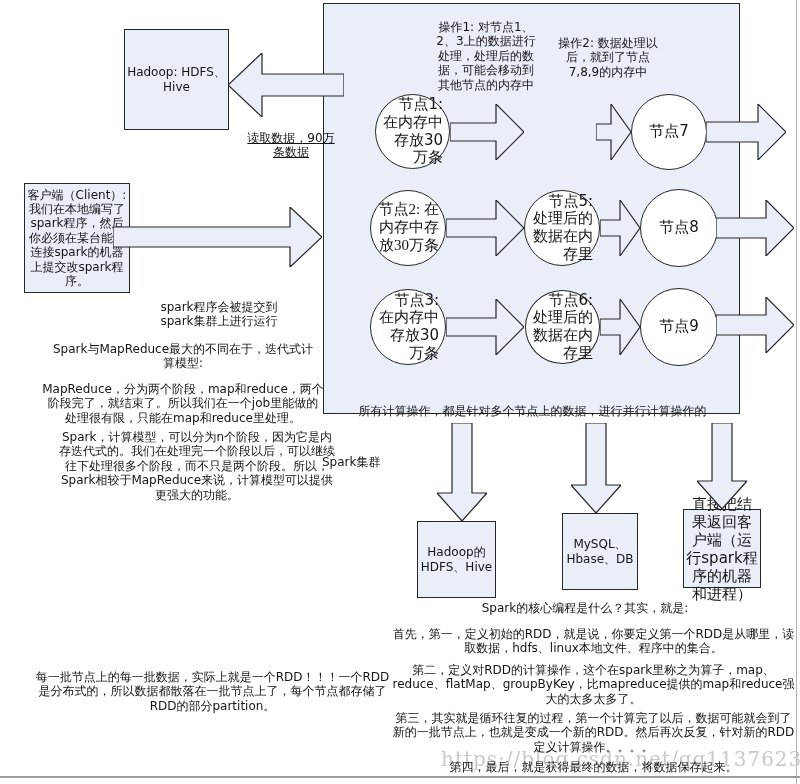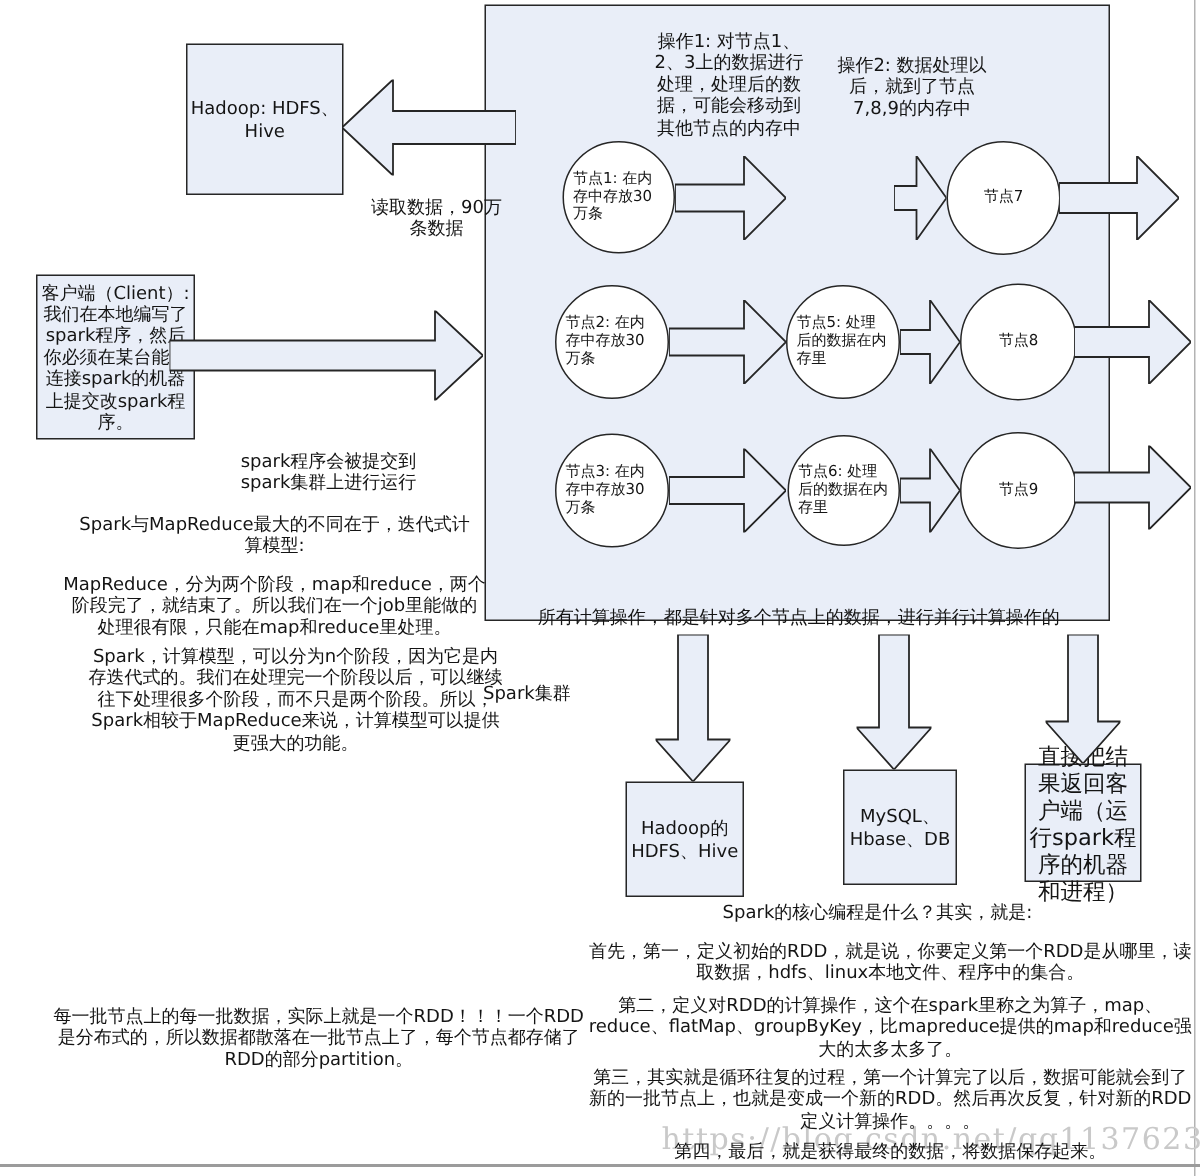--- a/index.html
+++ b/index.html
@@ -11,22 +11,22 @@
   .box{
     position:absolute;background:#e9eef8;border:1px solid #262626;
     display:flex;align-items:center;justify-content:center;
     text-align:center;line-height:1.2;box-sizing:border-box;padding:2px;
   }
   .bigbox{
     position:absolute;background:#e9eef8;border:1px solid #262626;box-sizing:border-box;
   }
   .circle{
     position:absolute;background:#ffffff;border:1px solid #262626;border-radius:50%;
-    display:flex;align-items:center;justify-content:center;text-align:left;
-    line-height:1.18;box-sizing:border-box;font-size:10px;padding:6px;
+    display:flex;align-items:center;justify-content:center;text-align:right;
+    line-height:1.18;box-sizing:border-box;font-size:15px;padding:6px;
   }
   .txt{position:absolute;text-align:center;line-height:1.2;z-index:3;}
   .arrow{position:absolute;z-index:2;}
   .arrow polygon{fill:#e9eef8;stroke:#262626;stroke-width:1.2;}
   .vline{position:absolute;background:#b3b3b3;width:1px;top:0;height:784px;left:796px;}
   .hline{position:absolute;background:#9b9b9b;height:2px;width:800px;left:0;top:776px;}
   .watermark{
     position:absolute;z-index:1;color:#c9c9c9;
     font-family:"DejaVu Serif","Liberation Serif",serif;
     font-size:20px;white-space:nowrap;letter-spacing:1px;
@@ -42,39 +42,39 @@
   <div class="hline"></div>
 
   <div class="bigbox" style="left:323px;top:3px;width:417px;height:411px;"></div>
 
   <div class="watermark" style="left:441px;top:747px;">https://blog.csdn.net/qq1137623160</div>
 
   <div class="box" style="left:124px;top:29px;width:105px;height:101px;">Hadoop: HDFS、Hive</div>
   <svg class="arrow" style="left:228px;top:53px;" width="116" height="64" viewBox="0 0 116 64">
     <polygon points="116,21 34,21 34,0 0,32 34,64 34,43 116,43"></polygon>
   </svg>
-  <div class="txt" style="left:243px;top:131px;width:96px;">读取数据，90万条数据</div>
+  <div class="txt" style="left:243px;top:131px;width:96px;text-decoration:underline;">读取数据，90万条数据</div>
 
   <div class="box" style="left:24px;top:183px;width:106px;height:110px;">客户端（Client）: 我们在本地编写了spark程序，然后你必须在某台能够连接spark的机器上提交改spark程序。</div>
   <svg class="arrow" style="left:113px;top:207px;" width="209" height="60" viewBox="0 0 209 60">
     <polygon points="0,20 177,20 177,0 209,30 177,60 177,40 0,40"></polygon>
   </svg>
   <div class="txt" style="left:144px;top:300px;width:150px;">spark程序会被提交到spark集群上进行运行</div>
 
   <div class="txt" style="left:48px;top:342px;width:270px;">Spark与MapReduce最大的不同在于，迭代式计算模型:</div>
   <div class="txt" style="left:42px;top:382px;width:282px;">MapReduce，分为两个阶段，map和reduce，两个阶段完了，就结束了。所以我们在一个job里能做的处理很有限，只能在map和reduce里处理。</div>
   <div class="txt" style="left:56px;top:430px;width:282px;">Spark，计算模型，可以分为n个阶段，因为它是内存迭代式的。我们在处理完一个阶段以后，可以继续往下处理很多个阶段，而不只是两个阶段。所以，Spark相较于MapReduce来说，计算模型可以提供更强大的功能。</div>
   <div class="txt" style="left:30px;top:670px;width:365px;">每一批节点上的每一批数据，实际上就是一个RDD！！！一个RDD是分布式的，所以数据都散落在一批节点上了，每个节点都存储了RDD的部分partition。</div>
 
   <div class="txt" style="left:436px;top:20px;width:100px;">操作1: 对节点1、2、3上的数据进行处理，处理后的数据，可能会移动到其他节点的内存中</div>
   <div class="txt" style="left:556px;top:36px;width:104px;">操作2: 数据处理以后，就到了节点7,8,9的内存中</div>
   <div class="txt" style="left:350px;top:380px;width:365px;margin-top:24px;">所有计算操作，都是针对多个节点上的数据，进行并行计算操作的</div>
 
   <div class="circle" style="left:375px;top:94px;width:75px;height:75px;">节点1: 在内存中存放30万条</div>
-  <div class="circle" style="left:370px;top:190px;width:76px;height:76px;">节点2: 在内存中存放30万条</div>
+  <div class="circle" style="left:370px;top:190px;width:76px;height:76px;font-family:Liberation Serif, serif;">节点2: 在内存中存放30万条</div>
   <div class="circle" style="left:370px;top:289px;width:76px;height:76px;">节点3: 在内存中存放30万条</div>
 
   <div class="circle" style="left:524px;top:190px;width:76px;height:76px;">节点5: 处理后的数据在内存里</div>
   <div class="circle" style="left:525px;top:290px;width:75px;height:74px;">节点6: 处理后的数据在内存里</div>
 
   <div class="circle" style="left:631px;top:94px;width:76px;height:76px;">节点7</div>
   <div class="circle" style="left:640px;top:189px;width:78px;height:78px;">节点8</div>
   <div class="circle" style="left:640px;top:288px;width:78px;height:78px;">节点9</div>
 
   <svg class="arrow" style="left:450px;top:104px;" width="74" height="56" viewBox="0 0 74 56">

